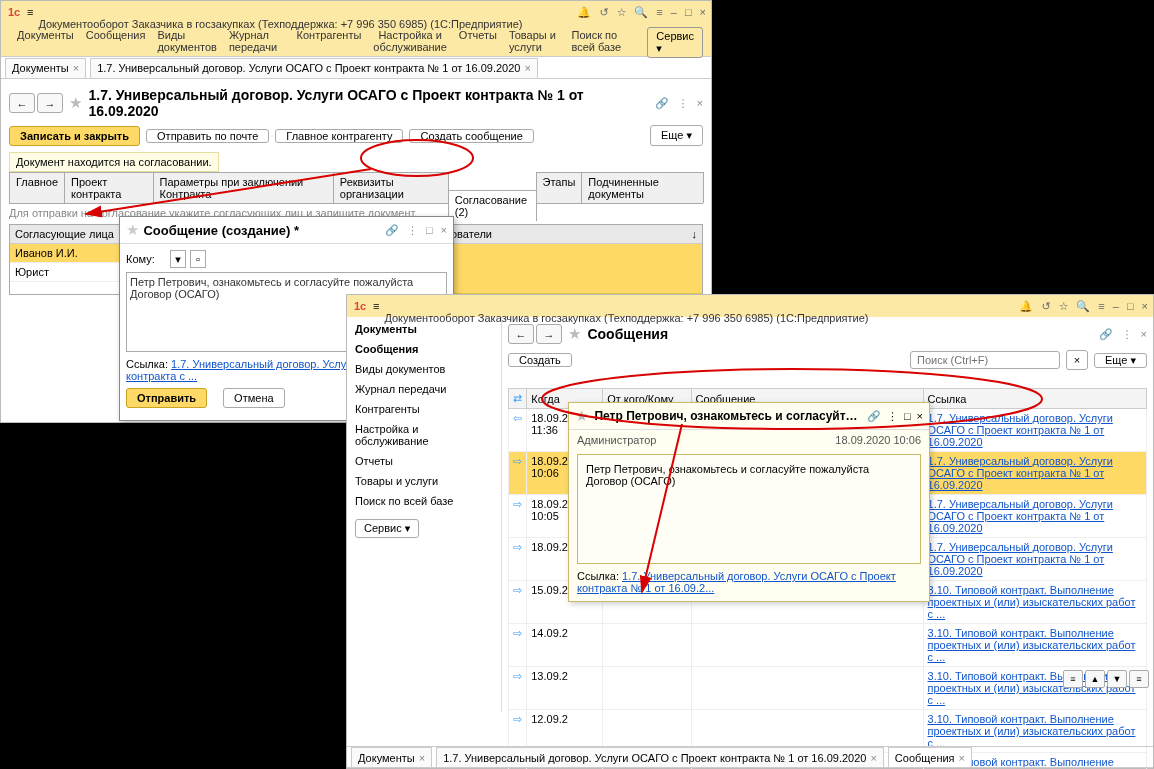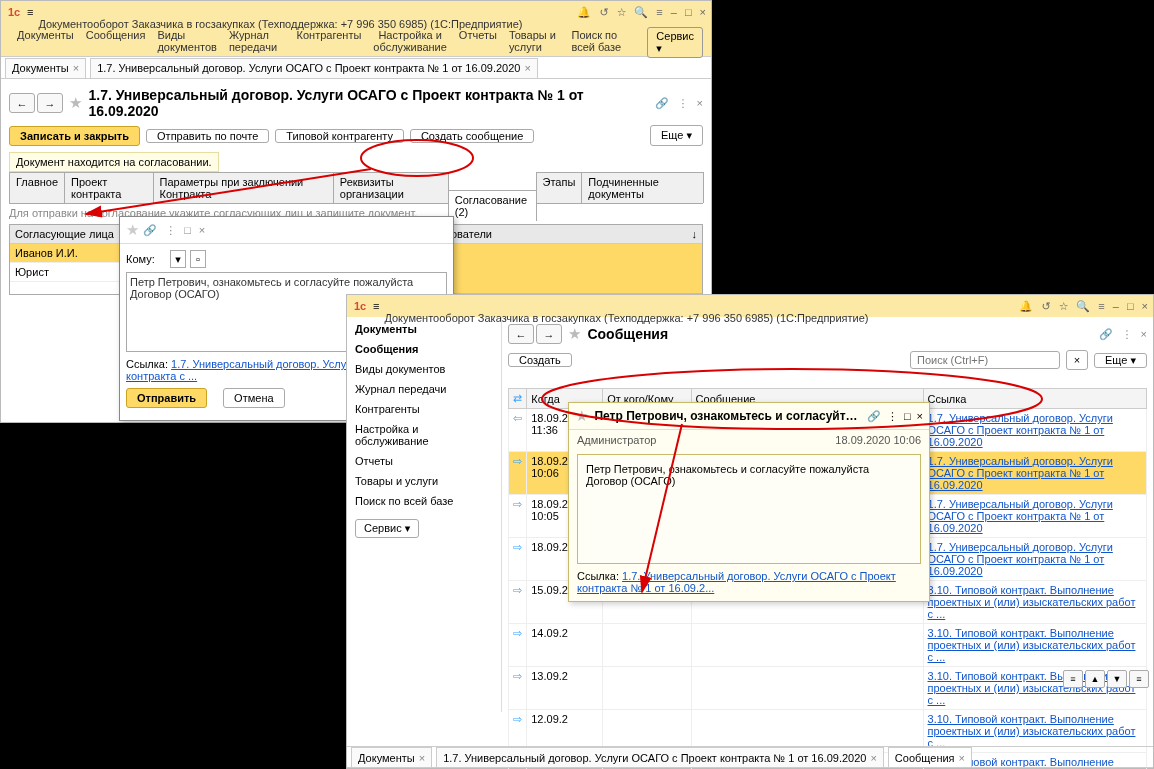--- a/index.html
+++ b/index.html
@@ -148,21 +148,21 @@
       <div class="right">
         <span>🔗</span>
         <span>⋮</span>
         <span>×</span>
       </div>
     </div>
 
     <div class="action-row">
       <button class="btn-yellow">Записать и закрыть</button>
       <button class="btn-grey">Отправить по почте</button>
-      <button class="btn-grey">Типовой контрагенту</button>
+      <button class="btn-grey">Главное контрагенту</button>
       <button class="btn-grey">Создать сообщение</button>
       <button class="btn-more">Еще ▾</button>
     </div>
 
     <div class="notice">Документ находится на согласовании.</div>
 
     <div class="inner-tabs">
       <div class="itab">Главное</div>
       <div class="itab">Проект контракта</div>
       <div class="itab">Параметры при заключении Контракта</div>
@@ -188,20 +188,21 @@
             <span>↓</span>
           </div>
         <div style="height:50px;background:#ffd966;border-bottom:1px solid #e0c34a"></div>
       </div>
     </div>
   </div>
 
   <div class="msg-pop">
     <div class="ph">
       <span class="star">★</span>
+      <span class="t">Сообщение (создание) *</span>
       <div class="ri">
         <span>🔗</span>
         <span>⋮</span>
         <span>□</span>
         <span>×</span>
       </div>
     </div>
     <div class="body">
       <div class="fld">
         <label>Кому:</label>

